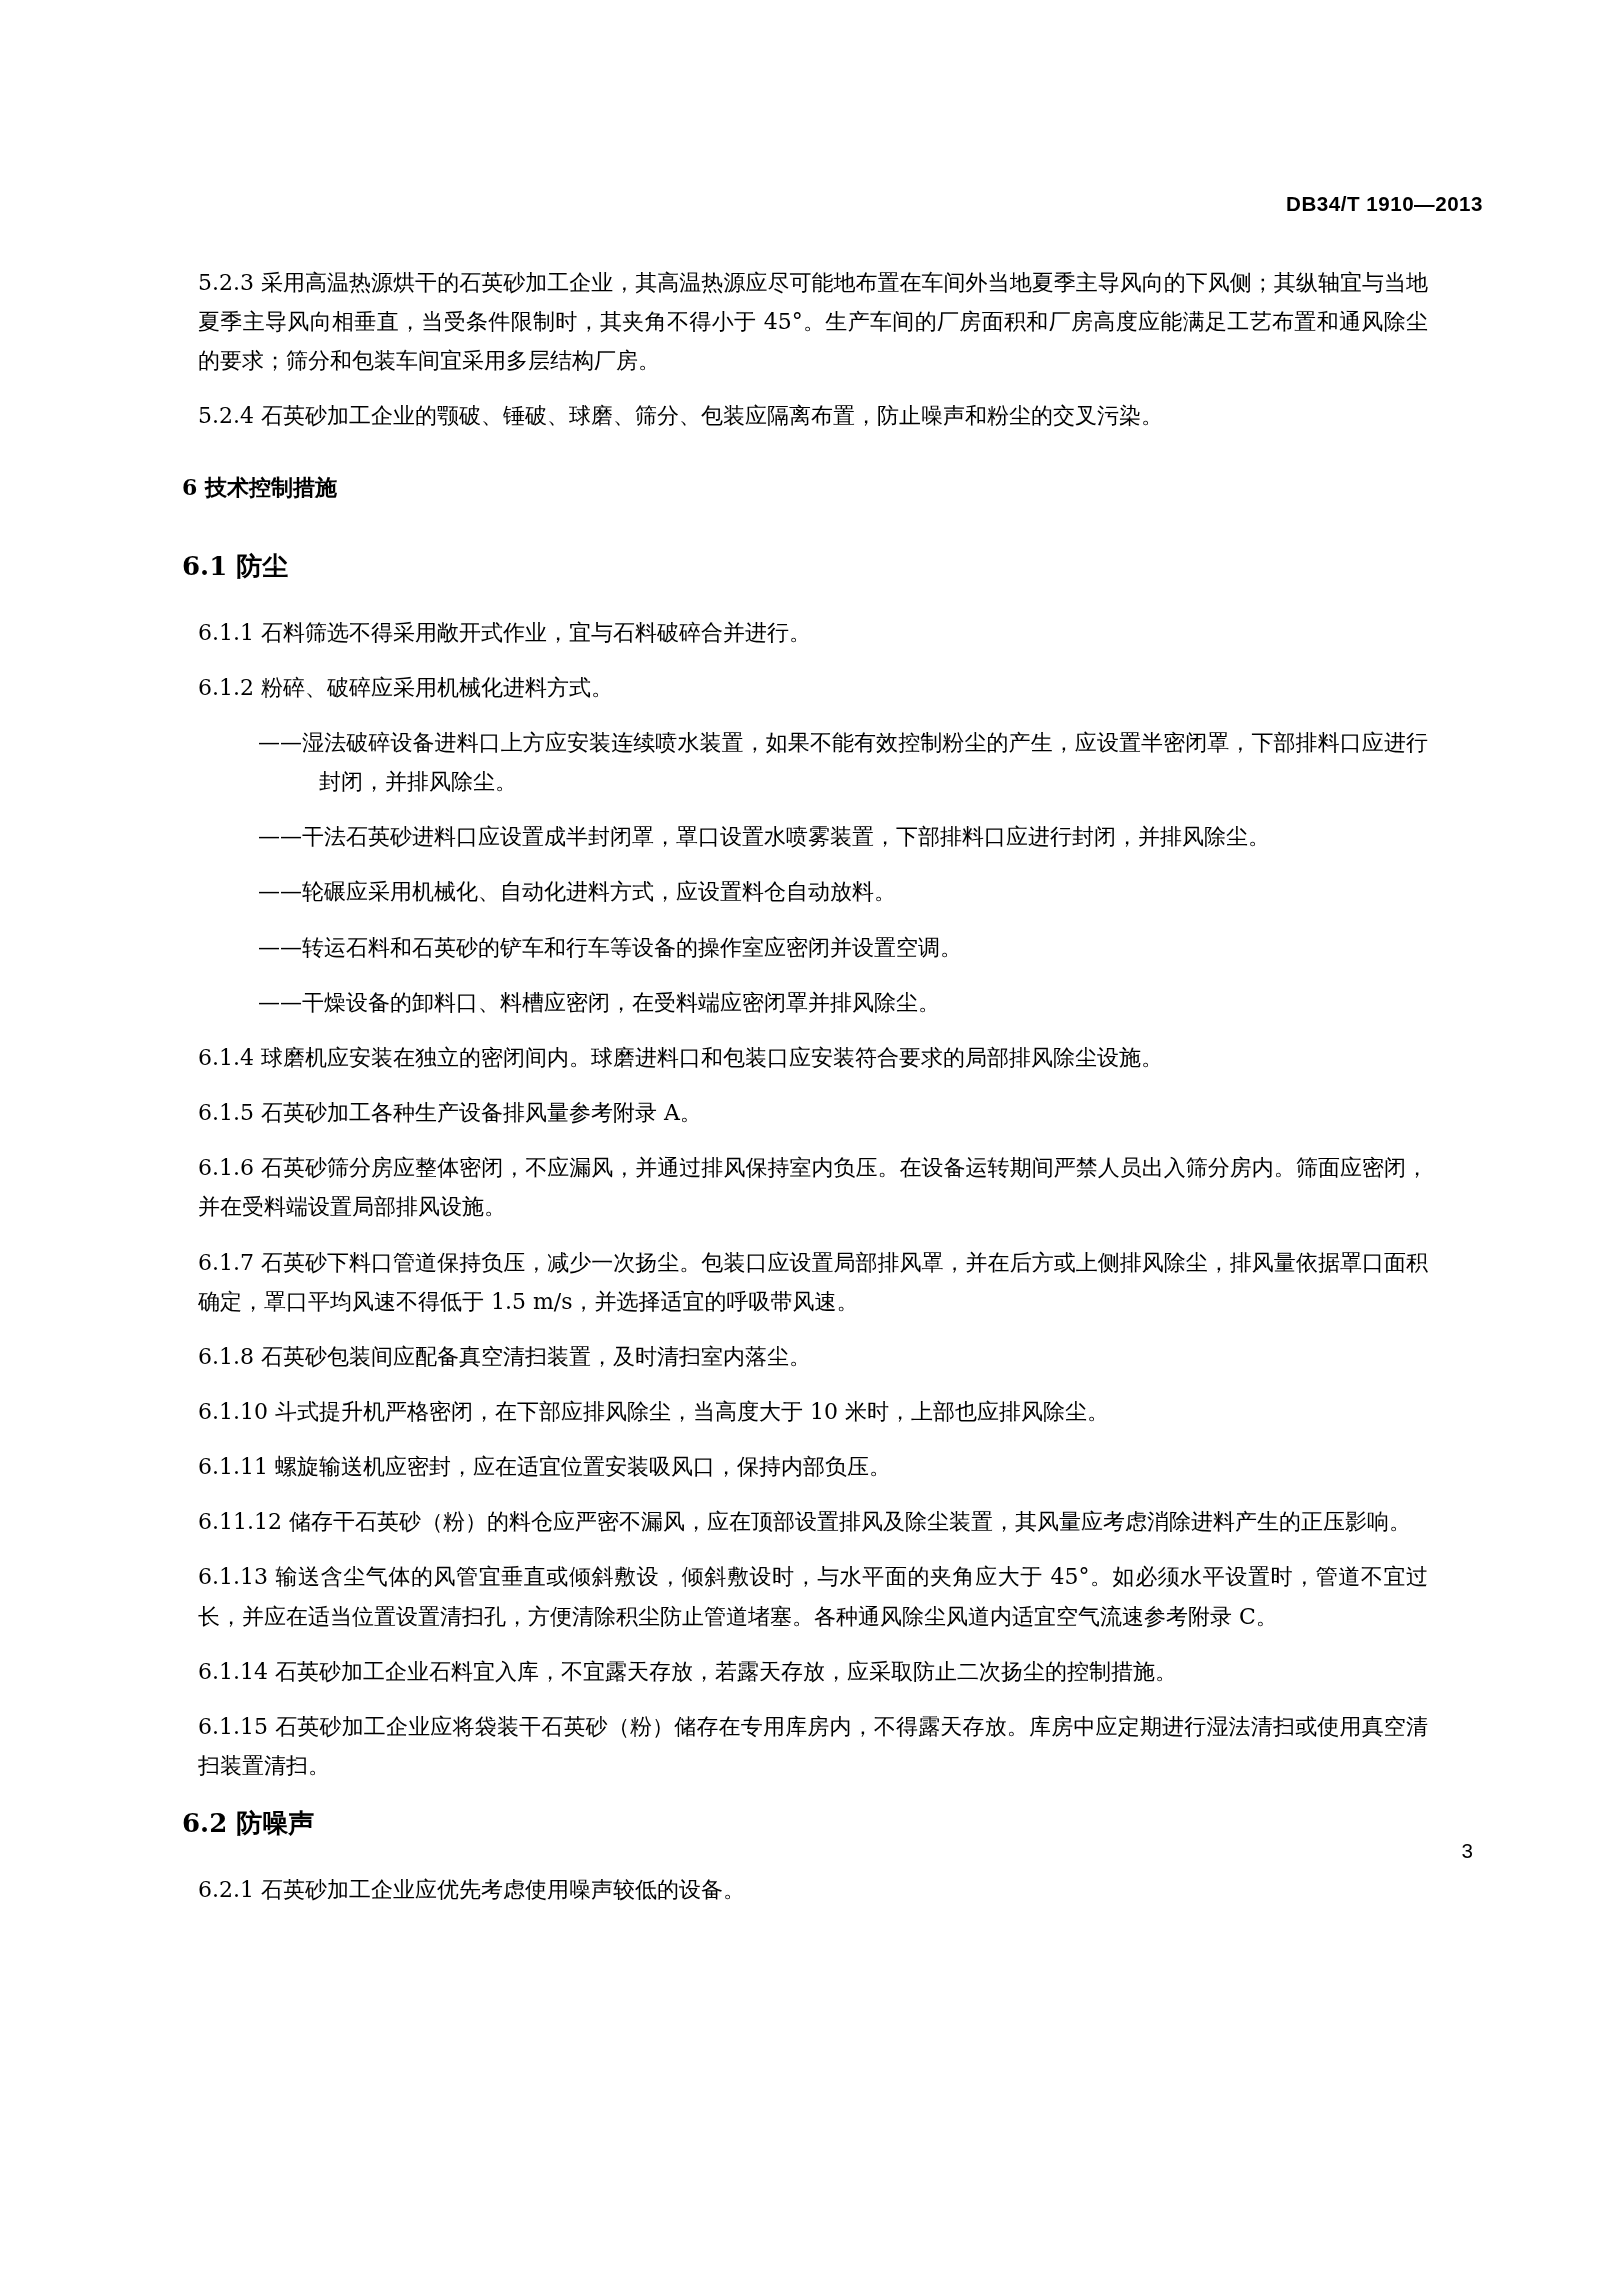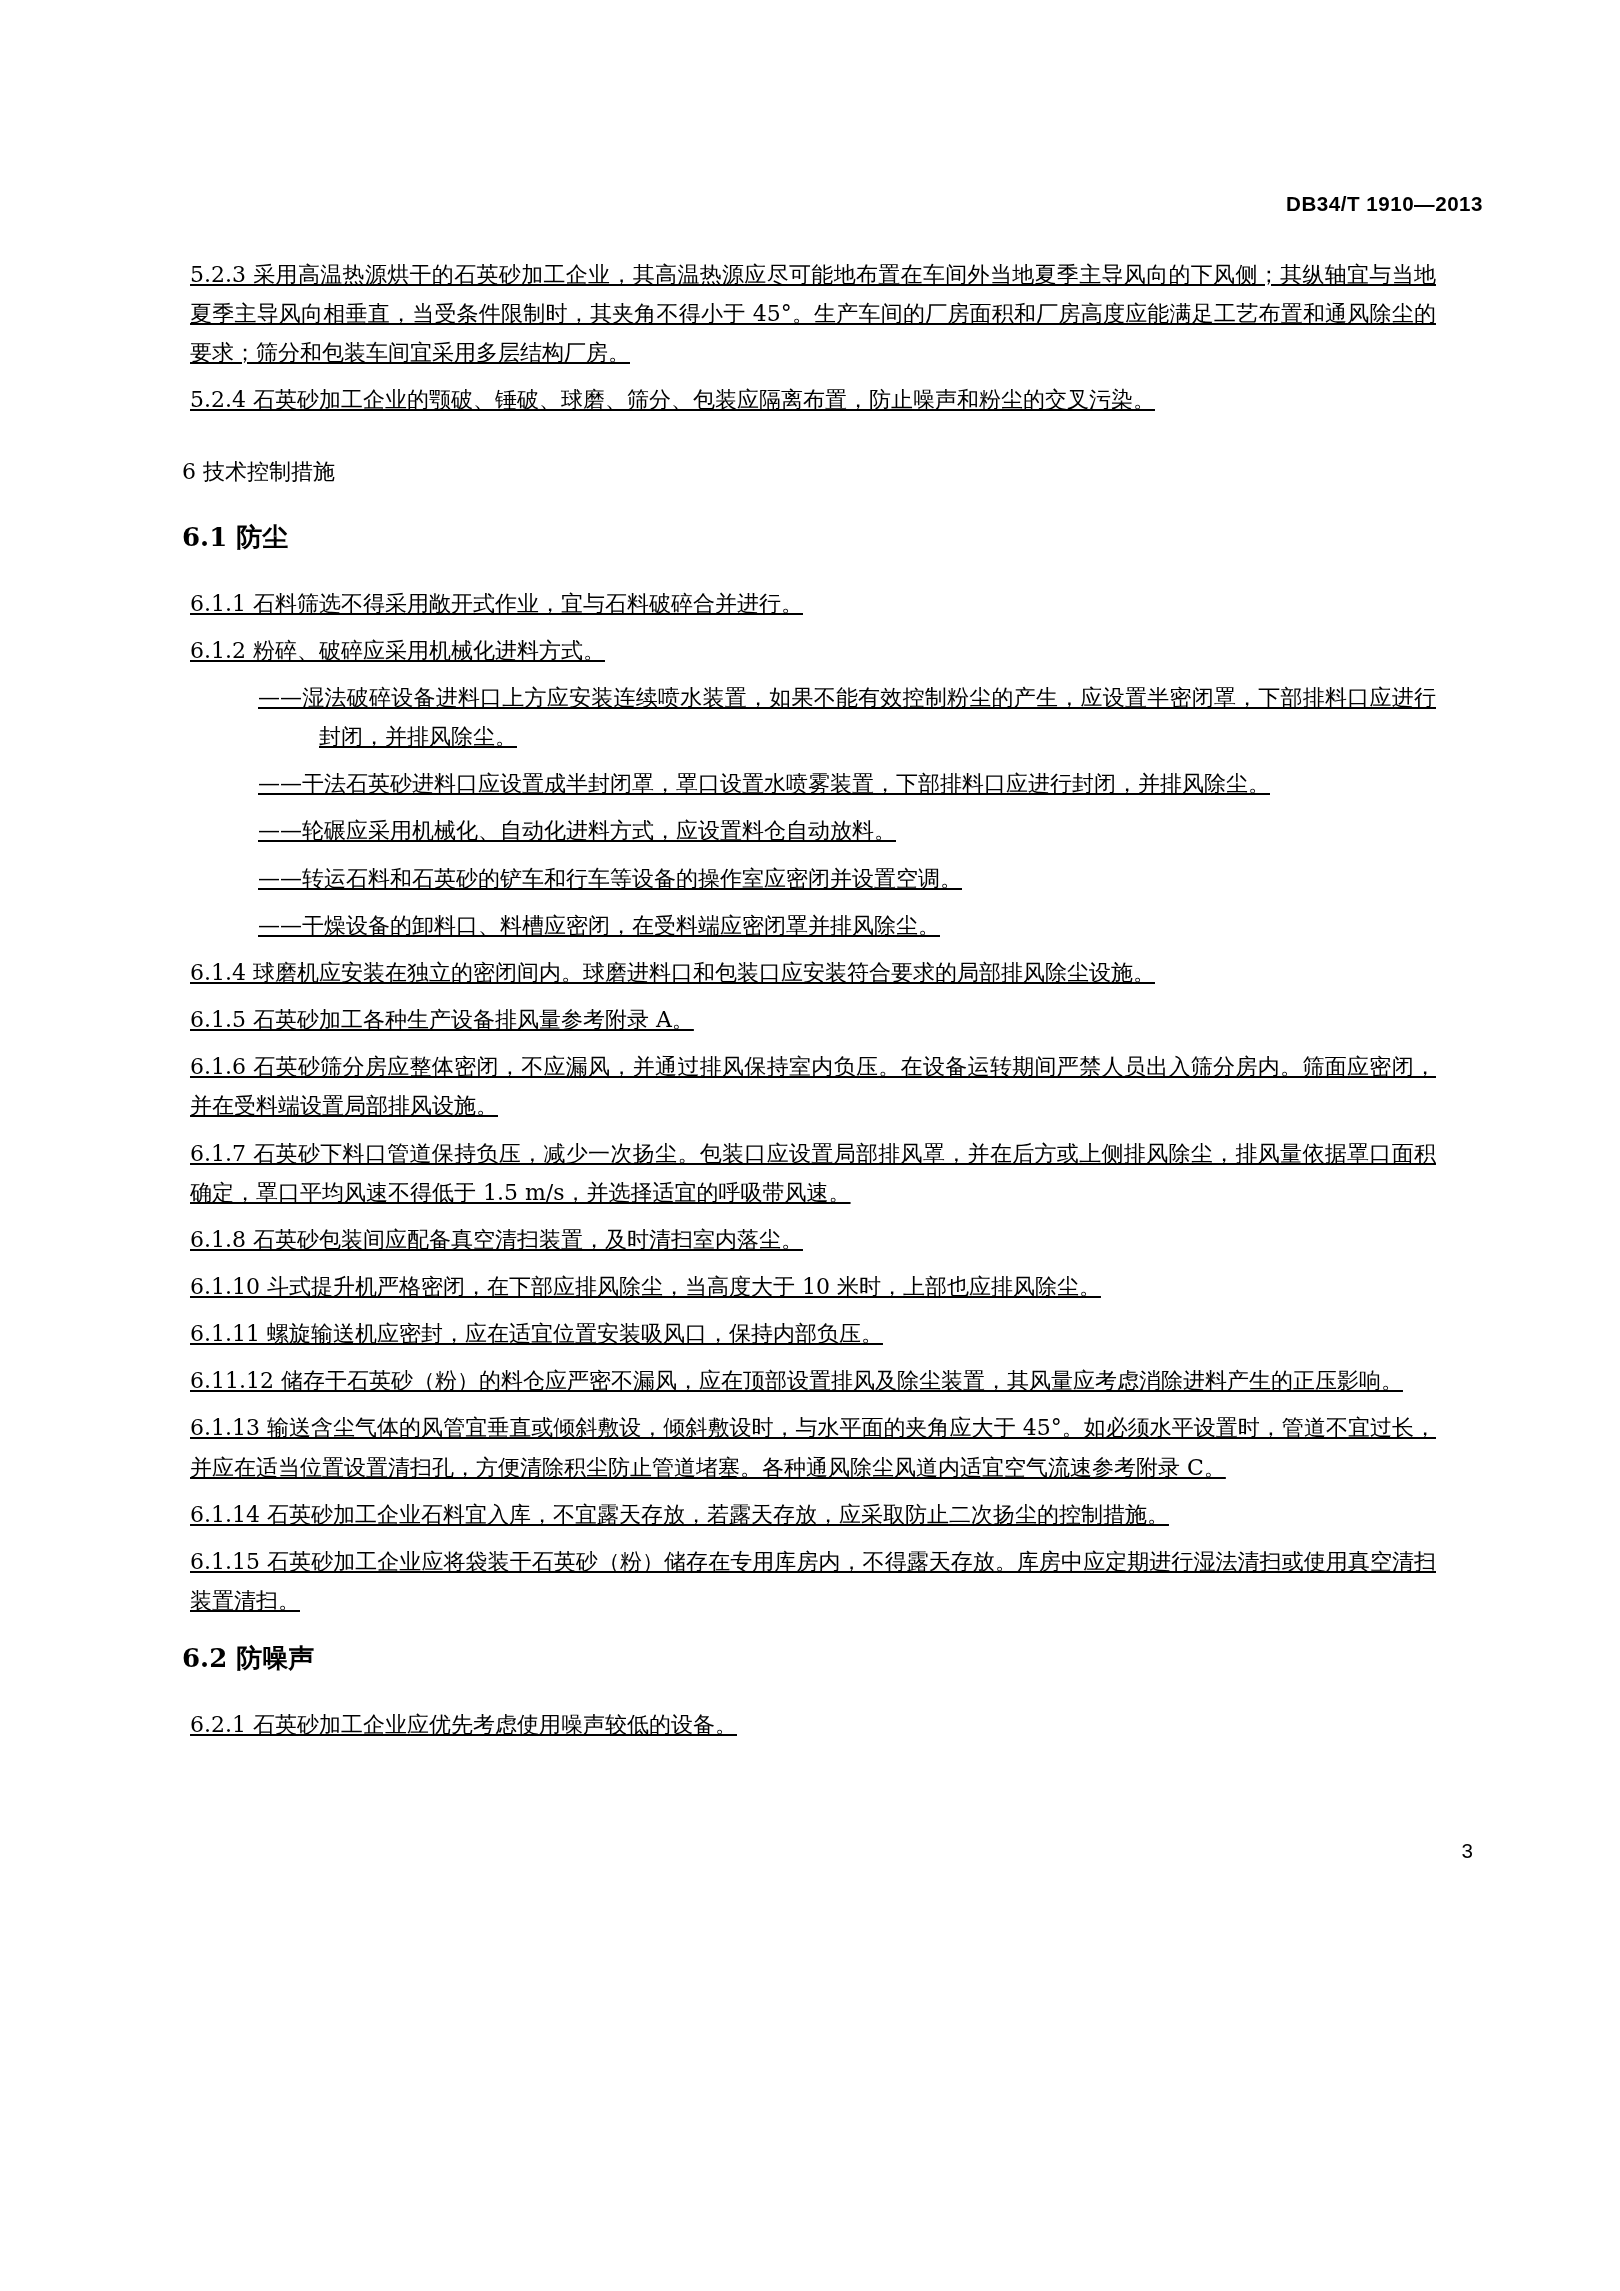--- a/index.html
+++ b/index.html
@@ -26,35 +26,34 @@
     font-weight: bold;
     letter-spacing: 0.5px;
   }
   .content {
     position: absolute;
     top: 247px;
     left: 182px;
     width: 1262px;
   }
   p {
-    margin: 8px;
+    margin: 16px;
     font-size: 22px;
     line-height: 1.78;
     text-align: justify;
     text-justify: inter-ideograph;
-    text-decoration: underline;
   }
   .para {
     text-indent: 0;
   }
   .heading {
     font-size: 22px;
-    font-weight: normal;
+    font-weight: bold;
     margin-top: 37px;
-    margin-bottom: 33px;
+    margin-bottom: 46px;
     font-family: "DejaVu Serif", "Liberation Serif", serif;
   }
   .sub-heading {
     font-size: 26px;
     font-weight: bold;
     margin-top: 21px;
     margin-bottom: 29px;
   }
   .dash-item {
     margin-left: 76px;

